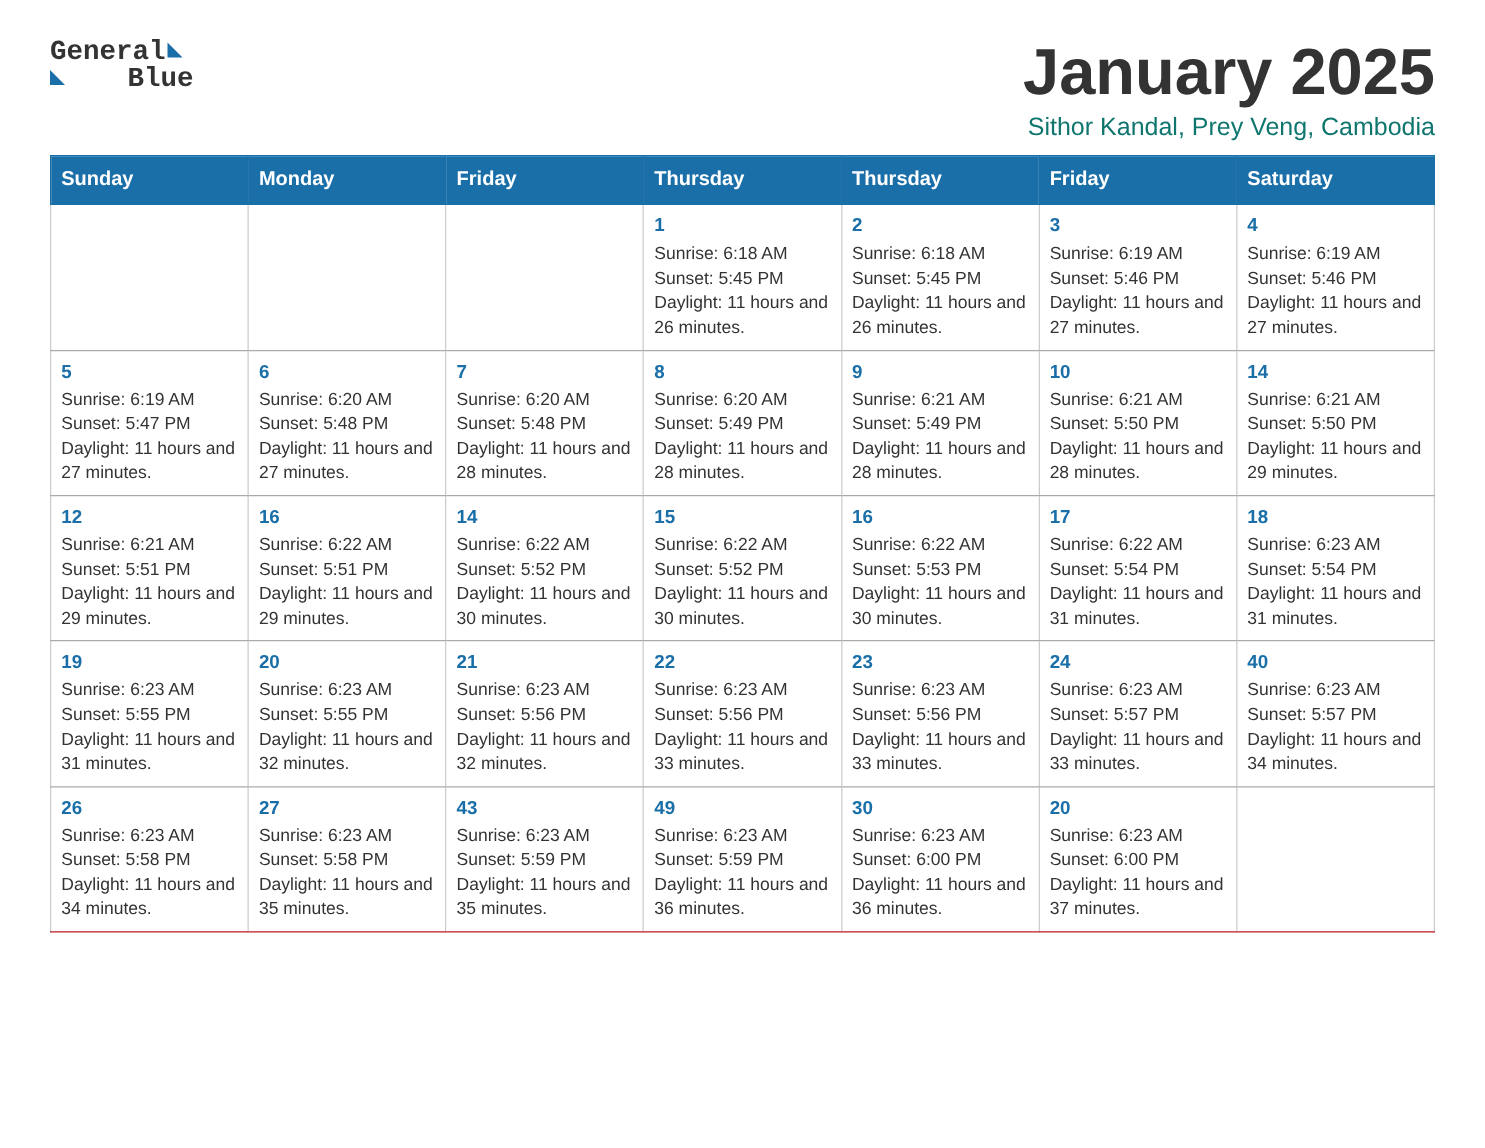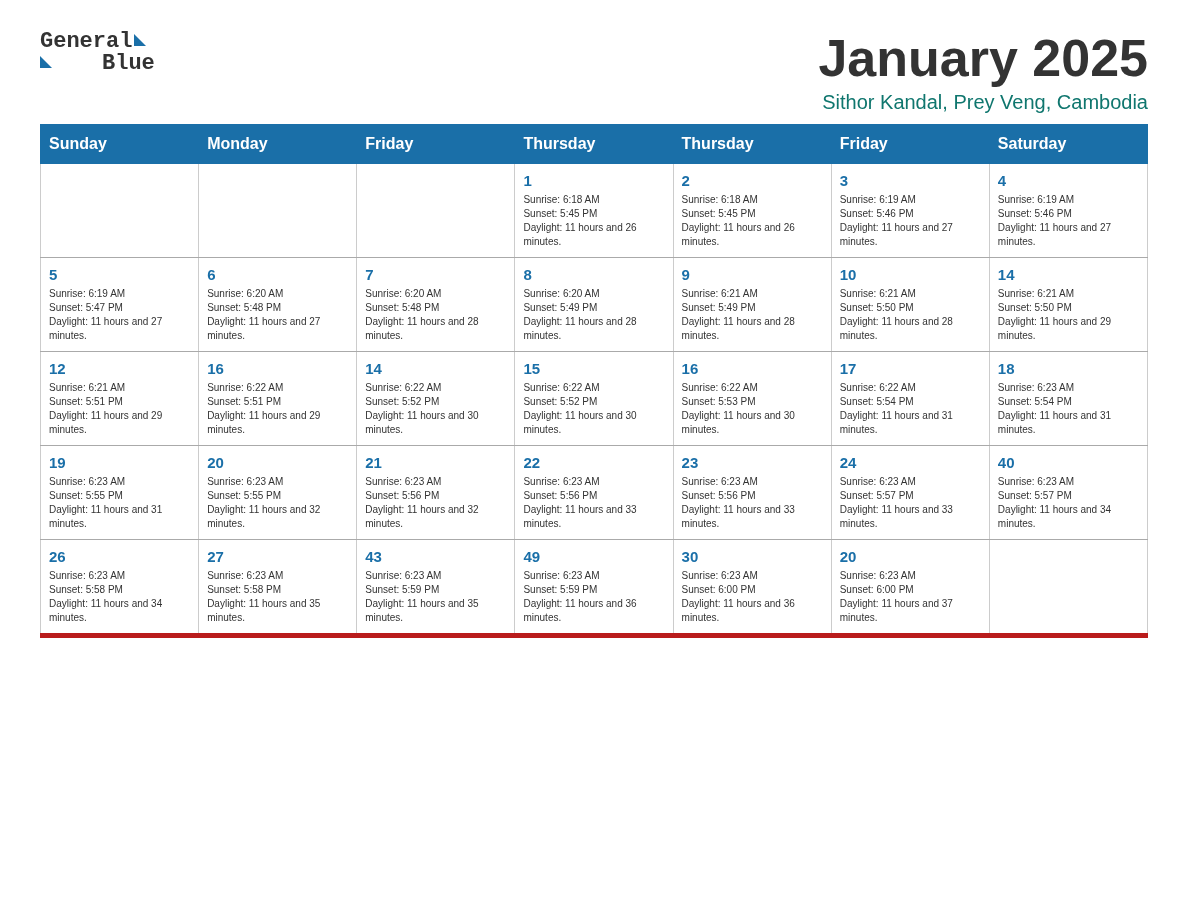--- a/index.html
+++ b/index.html
@@ -76,32 +76,32 @@
       font-size: 13px;
       color: #333;
     }
     .day-number {
       font-size: 15px;
       font-weight: bold;
       color: #1a6fa8;
       margin-bottom: 4px;
     }
     .day-info {
-      font-size: 10px;
+      font-size: 14px;
       color: #333;
       line-height: 1.4;
     }
     .empty-cell {
       background: #fff;
     }
     .calendar tr td {
       border-bottom: 1px solid #aaa;
     }
     .calendar tr:last-child td {
-      border-bottom: 5px solid #b91c1c;
+      border-bottom: 1px solid #b91c1c;
     }
   </style>
 </head>
 <body>
 
 <div class="header">
   <div class="logo">
     <div style="line-height:1.1;">
       <div style="display:flex; align-items:center;">
         <span class="logo-text">General</span>

